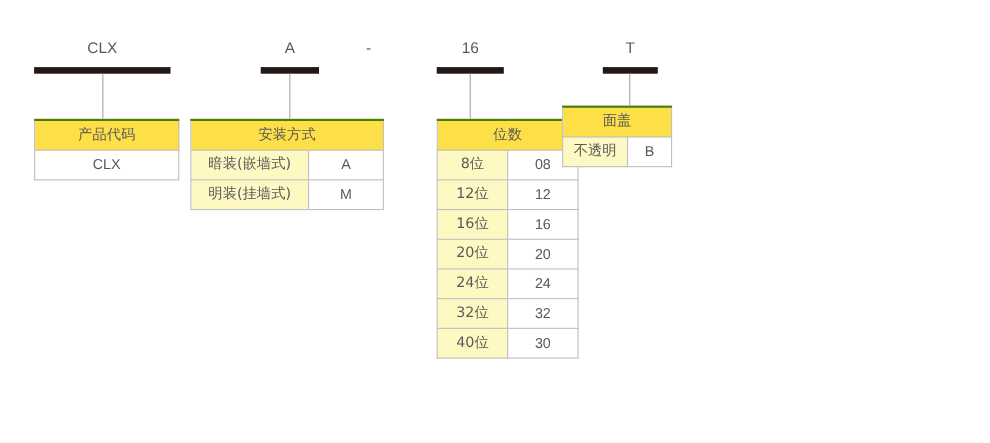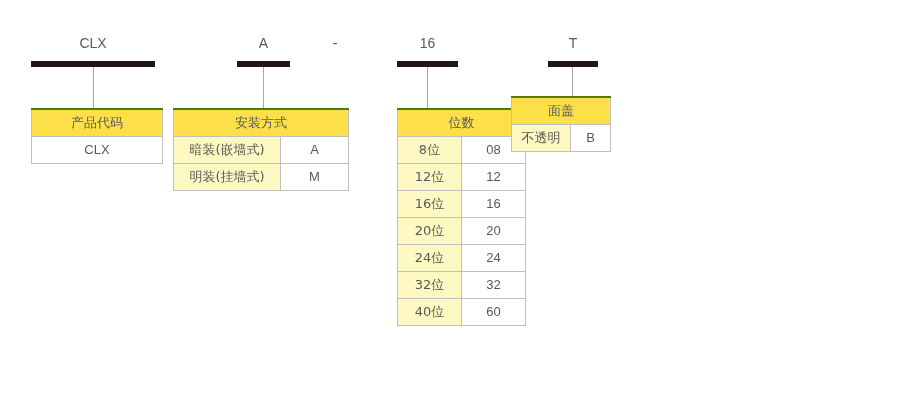--- a/index.html
+++ b/index.html
@@ -162,21 +162,21 @@
       <tr>
         <td class="name-cell cjk">24位</td>
         <td class="code-cell">24</td>
       </tr>
       <tr>
         <td class="name-cell cjk">32位</td>
         <td class="code-cell">32</td>
       </tr>
       <tr>
         <td class="name-cell cjk">40位</td>
-        <td class="code-cell">60</td>
+        <td class="code-cell">30</td>
       </tr>
     </tbody>
   </table>
 
   <div class="code-label" style="left:548px; top:34px; width:50px;">T</div>
   <div class="code-bar" style="left:548px; top:61px; width:50px;"></div>
   <div class="connector" style="left:572px; top:67px; height:41px;"></div>
 
   <table class="legend-table" style="left:511px; top:96px; width:99px;">
     <colgroup>

